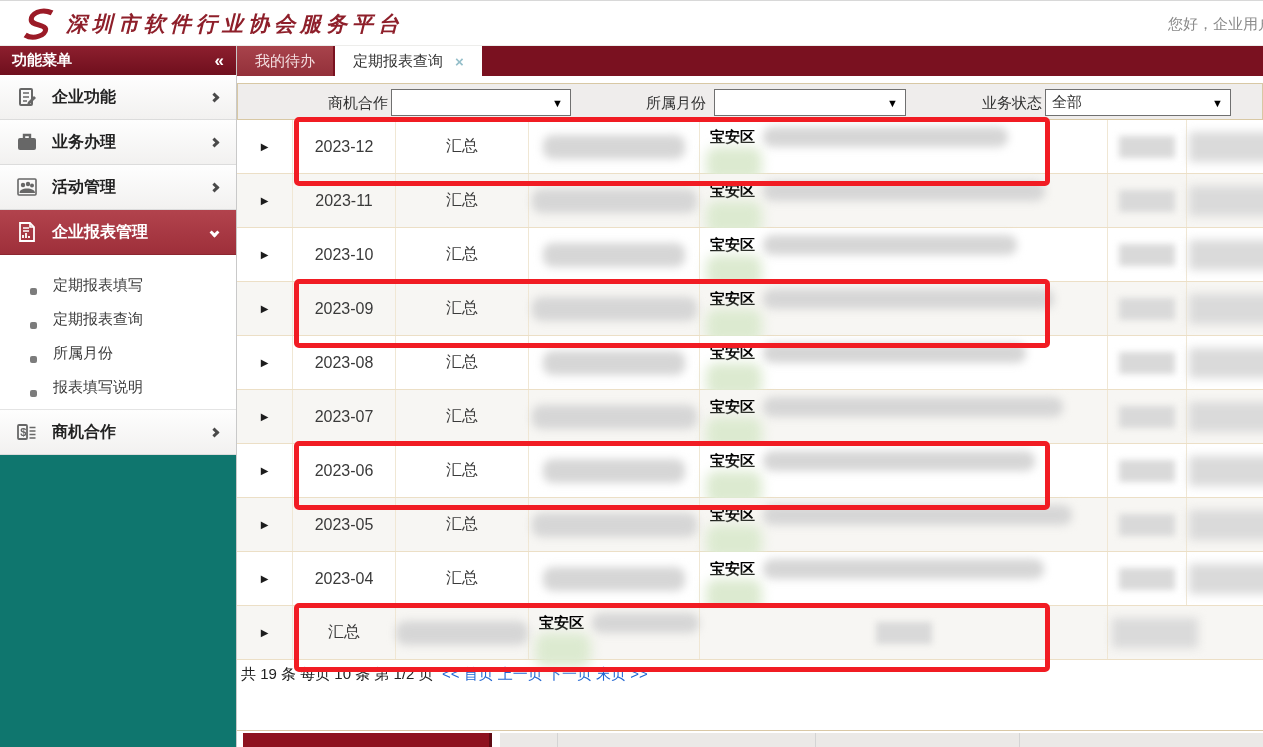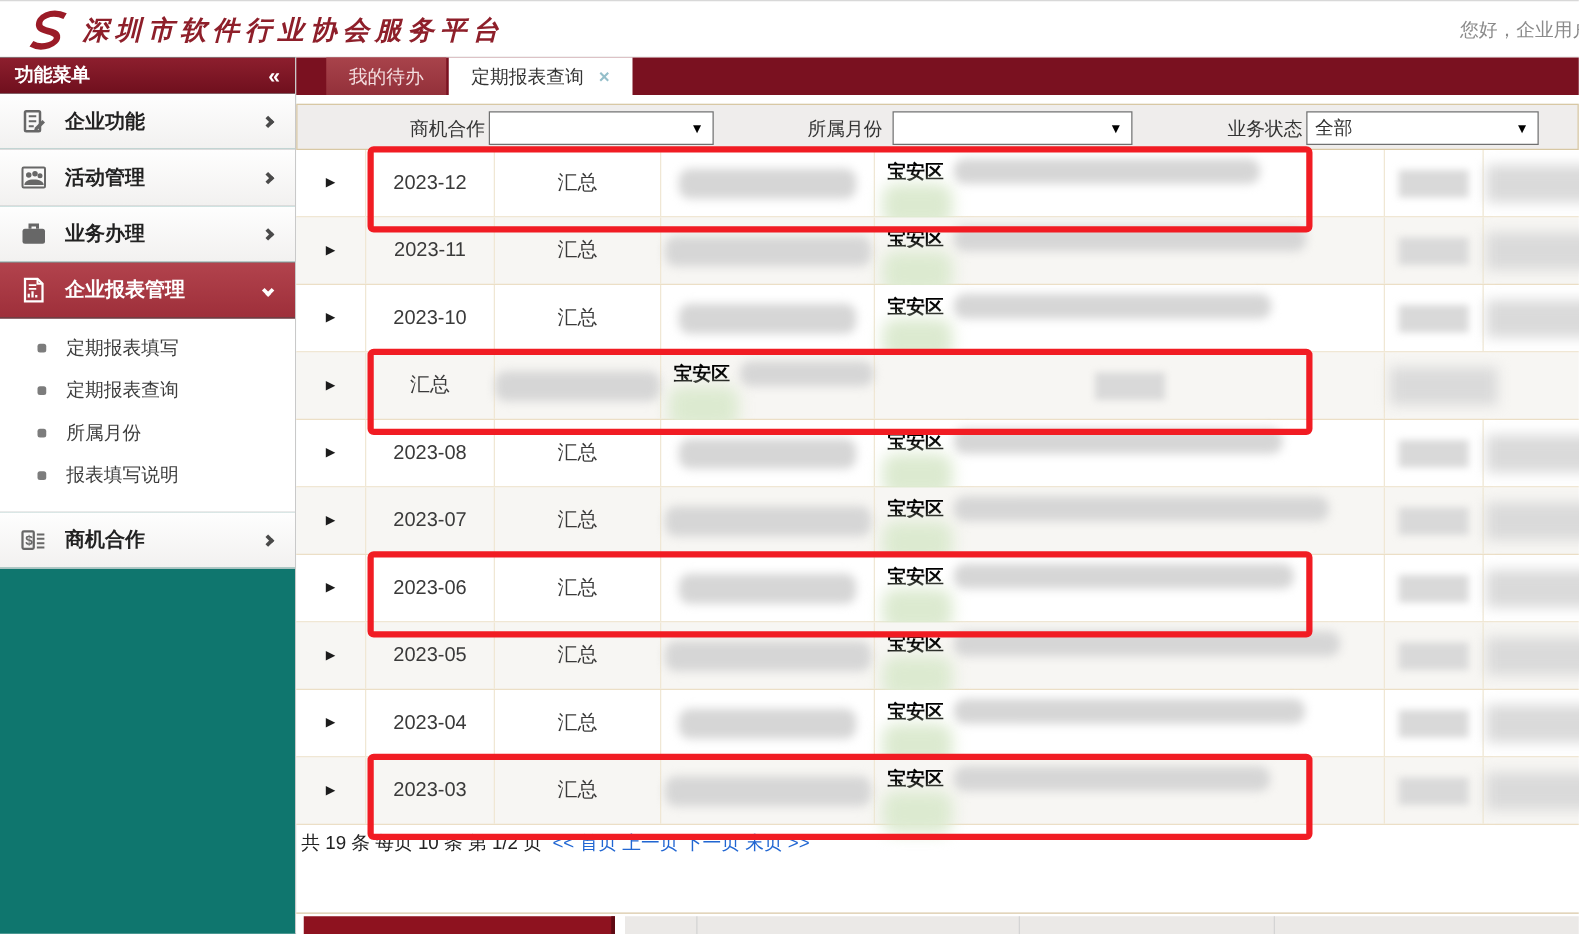--- a/index.html
+++ b/index.html
@@ -27,30 +27,30 @@
   .side-item .ico { width:26px; height:26px; margin-right:12px; color:#676767;
     display:flex; align-items:center; justify-content:center; }
   .side-item .lbl { flex:1; }
   .chev { display:inline-block; width:7px; height:7px; border:solid #4a4a4a;
     border-width:0 3px 3px 0; transform:rotate(-45deg); margin-right:4px; }
   .side-item.selected { background:linear-gradient(#b2434d,#9e2f3a); color:#fff;
     border-bottom:1px solid #8c2630; }
   .side-item.selected .ico { color:#fff; }
   .side-item.selected .chev { border-color:#fff; transform:rotate(45deg); }
   .submenu { padding:6px 0 12px 0; background:#fff; border-bottom:1px solid #e4e4e4; }
-  .sub-item { height:34px; display:flex; align-items:center; padding-left:30px;
+  .sub-item { height:34px; display:flex; align-items:flex-end; padding-left:30px;
     font-size:15px; color:#3c3c3c; cursor:pointer; }
   .bullet { width:7px; height:7px; background:#7c7c7c; border-radius:2px; margin-right:16px; }
 
   
   .content { position:absolute; left:237px; top:46px; right:0; bottom:0; background:#fff; }
 
   .tabstrip { height:30px; background:#7a1120; display:flex; }
   .tab { height:30px; display:flex; align-items:center; padding:0 18px; font-size:15px; cursor:pointer; }
-  .tab.inactive { background:linear-gradient(#a8434b,#93303a); color:#f3dddf;margin-left:24px; }
+  .tab.inactive { background:linear-gradient(#a8434b,#93303a); color:#f3dddf; }
   .tab.active { background:#fff; color:#333; margin-left:2px; }
   .tab .close { margin-left:12px; color:#95bfca; font-weight:bold; font-size:15px; cursor:pointer; }
 
   .filterbar { position:relative; margin-top:7px; height:37px;
     background:#efedec; border:1px solid #d8c8a4; }
   .f-label { position:absolute; top:10px; font-size:15px; color:#333; text-align:right; }
   .f-select { position:absolute; top:5px; height:27px; background:#fff; border:1px solid #707070;
     font-size:15px; color:#333; display:flex; align-items:center; padding:0 6px; cursor:pointer; }
   .f-select .caret { position:absolute; right:7px; top:7px; font-size:11px; color:#000; }
   #fl1 { left:68px;  width:82px; }  #fs1 { left:153px; width:180px; }
@@ -123,39 +123,39 @@
           <path d="M12 16l6-6 2 2-6 6-3 1z" fill="currentColor"></path>
         </svg>
     </span>
     <span class="lbl">企业功能</span>
     <span class="chev"></span>
   </div>
 
   <div class="side-item">
     <span class="ico">
       <svg width="22" height="22" viewBox="0 0 22 22">
+          <rect x="2" y="7" width="18" height="12" rx="2" fill="currentColor"></rect>
+          <path d="M8 7V4h6v3" fill="none" stroke="currentColor" stroke-width="2.4"></path>
+        </svg>
+    </span>
+    <span class="lbl">业务办理</span>
+    <span class="chev"></span>
+  </div>
+
+  <div class="side-item">
+    <span class="ico">
+      <svg width="22" height="22" viewBox="0 0 22 22">
           <rect x="2" y="3" width="18" height="16" rx="1" fill="none" stroke="currentColor" stroke-width="1.6"></rect>
           <circle cx="7" cy="9" r="2.2" fill="currentColor"></circle>
           <circle cx="12" cy="8" r="2.2" fill="currentColor"></circle>
           <circle cx="16" cy="9.5" r="2" fill="currentColor"></circle>
           <path d="M3.5 17c0-3 3-4.5 7.5-4.5S19 14 19 17z" fill="currentColor"></path>
         </svg>
     </span>
     <span class="lbl">活动管理</span>
-    <span class="chev"></span>
-  </div>
-
-  <div class="side-item">
-    <span class="ico">
-      <svg width="22" height="22" viewBox="0 0 22 22">
-          <rect x="2" y="7" width="18" height="12" rx="2" fill="currentColor"></rect>
-          <path d="M8 7V4h6v3" fill="none" stroke="currentColor" stroke-width="2.4"></path>
-        </svg>
-    </span>
-    <span class="lbl">业务办理</span>
     <span class="chev"></span>
   </div>
 
   <div class="side-item selected">
     <span class="ico">
       <svg width="22" height="22" viewBox="0 0 22 22">
           <path d="M4 2h10l4 4v14H4z" fill="none" stroke="currentColor" stroke-width="1.8"></path>
           <path d="M14 2v4h4" fill="none" stroke="currentColor" stroke-width="1.6"></path>
           <path d="M7 7h6M7 10h6" stroke="currentColor" stroke-width="1.4"></path>
           <path d="M7 17v-3M10 17v-5M13 17v-2" stroke="currentColor" stroke-width="1.8"></path>
@@ -308,20 +308,23 @@
       </div>
       <div class="cell">
         <span class="phone-blur"></span>
       </div>
     </div>
       <div class="row grid-cols alt hl">
       <div class="cell">
         <span class="tri">▶</span>
       </div>
       <div class="cell">
+        <span>2023-09</span>
+      </div>
+      <div class="cell">
         <span>汇总</span>
       </div>
       <div class="cell">
         <span class="blur bizno-blur" style="width: 165px;"></span>
       </div>
       <div class="cell company">
         <div class="company-line">
           <span class="district">宝安区</span>
           <span class="blur name-blur" style="width: 291px;"></span>
         </div>
@@ -465,23 +468,20 @@
       <div class="cell">
         <span class="contact-blur"></span>
       </div>
       <div class="cell">
         <span class="phone-blur"></span>
       </div>
     </div>
       <div class="row grid-cols alt hl">
       <div class="cell">
         <span class="tri">▶</span>
-      </div>
-      <div class="cell">
-        <span>2023-03</span>
       </div>
       <div class="cell">
         <span>汇总</span>
       </div>
       <div class="cell">
         <span class="blur bizno-blur" style="width: 165px;"></span>
       </div>
       <div class="cell company">
         <div class="company-line">
           <span class="district">宝安区</span>

